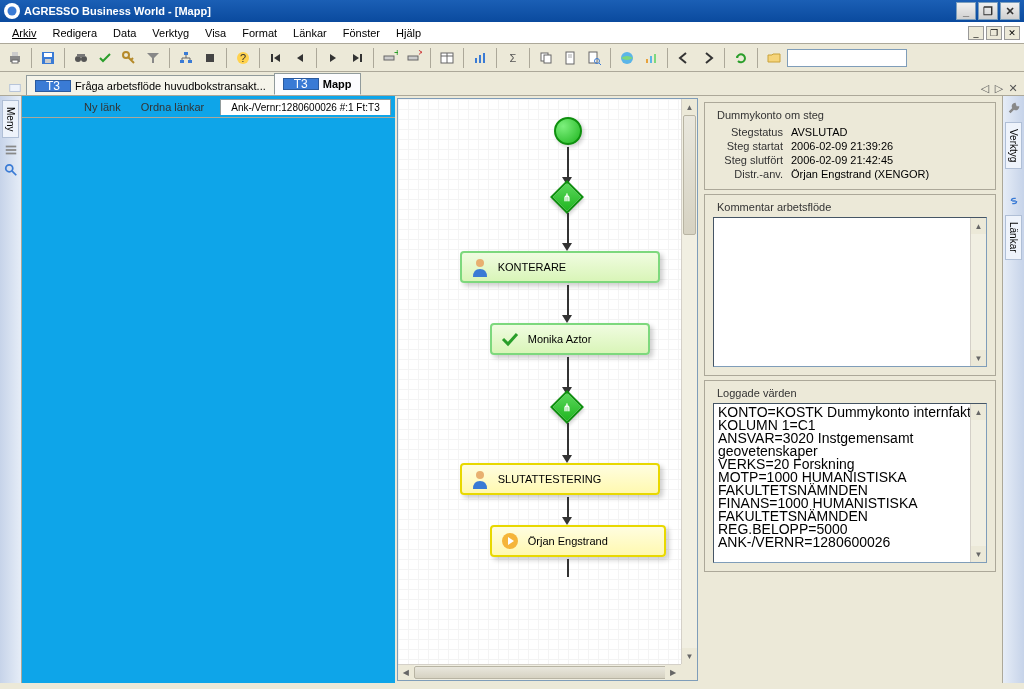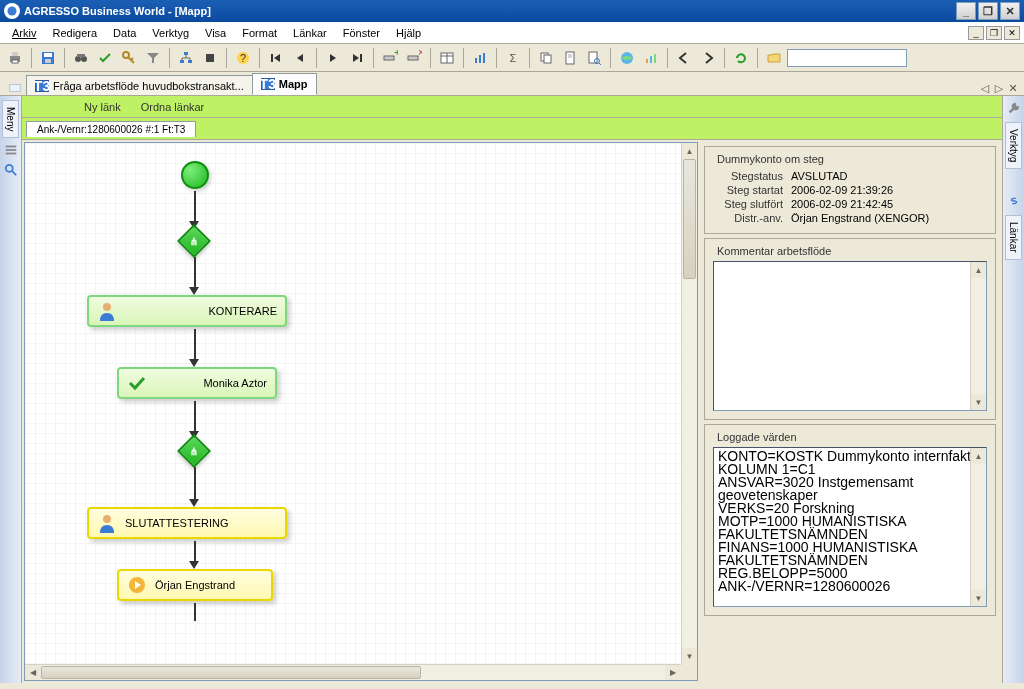--- a/index.html
+++ b/index.html
@@ -19,30 +19,30 @@
 
 .toolbar { background: #ece9d8; height: 28px; display: flex; align-items: center; padding: 0 4px; border-bottom: 1px solid #aca899; gap: 2px; }
 .toolbar .sep { width: 1px; height: 20px; background: #aca899; margin: 0 3px; }
 .tbtn { width: 22px; height: 22px; display:flex;align-items:center;justify-content:center; cursor:pointer; border:1px solid transparent; }
 .tbtn svg { width: 16px; height: 16px; }
 .toolbar-input { width: 120px; height: 18px; border: 1px solid #7f9db9; background:#fff; }
 
 .tabstrip { height: 24px; background: #ece9d8; border-bottom: 1px solid #aca899; display:flex; align-items:flex-end; padding: 0 4px; gap: 0; }
 .tab { height: 20px; border: 1px solid #919b9c; border-bottom: none; background:#f5f4ea; padding: 2px 8px; display:flex;align-items:center; gap:4px; cursor:pointer; margin-right:-1px; }
 .tab.active { background: #fcfcfe; font-weight: bold; height:22px; border-bottom:1px solid #fcfcfe; position:relative; z-index:2; }
-.tab .tabicon { width:14px;height:12px;background:#3a7bd5;border:1px solid #2a5a9e;display:flex;align-items:center;justify-content:center;color:#fff;font-size:14px;font-weight:bold; }
+.tab .tabicon { width:36px;height:12px;background:#3a7bd5;border:1px solid #2a5a9e;display:flex;align-items:center;justify-content:center;color:#fff;font-size:12px;font-weight:normal; }
 .tabstrip .spacer { flex:1; }
 .tabstrip .navbtn { width:14px;height:14px;display:flex;align-items:center;justify-content:center;cursor:pointer;color:#555; }
 
 .main-layout { display: flex; height: 587px; }
 .left-rail { width: 22px; background: linear-gradient(to right,#c6d3e9,#e6edf7); border-right:1px solid #aca899; display:flex;flex-direction:column;align-items:center;padding-top:4px;gap:4px; }
 .left-rail .vtab { writing-mode: vertical-rl; padding:6px 2px; background:#eef3fb;border:1px solid #b0bfd6;cursor:pointer;font-size:10px; }
 .left-rail .railicon { width:16px;height:16px;display:flex;align-items:center;justify-content:center;cursor:pointer; }
 
-.center-area { flex: 1; display:flex;flex-direction:column; background:#bef264; }
+.center-area { flex: 1; display:flex;background:#0ea5e9; }
 .subtoolbar { height: 22px; border-bottom:1px solid #aca899; display:flex;align-items:center;padding:0 8px;gap:12px; }
 .subtoolbar .link { color:#333; cursor:pointer; padding:2px 4px; }
 
 .breadcrumb-row { height: 22px; display:flex;align-items:center;padding:0 4px; border-bottom:1px solid #aca899; }
 .breadcrumb-tab { background:#fff;border:1px solid #919b9c;border-bottom:none;padding:2px 10px;font-size:10px; }
 
 .content-row { flex:1; display:flex; overflow:hidden; background:#ece9d8; padding:2px; gap:2px; }
 .flow-panel { flex:1; position:relative; background:#fff; border:1px solid #7f9db9; overflow:hidden; }
 .grid-bg { position:absolute; inset:0;
   background-image: linear-gradient(#f4f4f4 1px, transparent 1px), linear-gradient(90deg, #f4f4f4 1px, transparent 1px),
@@ -55,21 +55,21 @@
 .flow-scroll-h { position:absolute;left:0;right:16px;bottom:0;height:16px;background:#f1efe2;border-top:1px solid #d4d0c8; }
 .flow-scroll-h .thumb { position:absolute;top:1px;bottom:1px;left:16px;width:380px;background:linear-gradient(#e9e7dd,#d6d2c2);border:1px solid #b8b4a3;border-radius:2px; }
 .flow-scroll-h .arrow { position:absolute;top:0;bottom:0;width:16px;background:#ece9d8;display:flex;align-items:center;justify-content:center;font-size:8px;color:#666;cursor:pointer; }
 .corner { position:absolute;right:0;bottom:0;width:16px;height:16px;background:#ece9d8; }
 
 .flow-canvas { position:absolute; inset:0 16px 16px 0; }
 .node-circle { position:absolute; width:28px;height:28px;border-radius:50%;background:radial-gradient(circle at 30% 30%,#7df07d,#1fb51f);border:2px solid #0e8f0e;box-shadow:2px 2px 4px rgba(0,0,0,.2); }
 .node-diamond { position:absolute;width:24px;height:24px;background:linear-gradient(135deg,#5bd85b,#1fb51f);border:2px solid #0e8f0e;transform:rotate(45deg);box-shadow:2px 2px 4px rgba(0,0,0,.2); }
 .node-diamond .inner { position:absolute;inset:3px;display:flex;align-items:center;justify-content:center;transform:rotate(-45deg);color:#fff;font-size:10px;font-weight:bold; }
 .node-box { position:absolute;width:200px;height:32px;border:2px solid;border-radius:4px;display:flex;align-items:center;padding:0 8px;gap:8px;box-shadow:3px 3px 5px rgba(0,0,0,.2); font-size:11px; }
-.node-box.green { background:linear-gradient(#f0fce0,#d9f5b8);border-color:#7dd87d;justify-content:space-between; }
+.node-box.green { background:linear-gradient(#f0fce0,#d9f5b8);border-color:#7dd87d; }
 .node-box.yellow { background:linear-gradient(#fffde0,#fff9b0);border-color:#e8d800; }
 .node-box .icon { width:20px;height:20px;display:flex;align-items:center;justify-content:center; }
 .arrow-line { position:absolute;width:2px;background:#333;left:50%; }
 .arrow-head { position:absolute;width:0;height:0;border-left:5px solid transparent;border-right:5px solid transparent;border-top:8px solid #333; }
 
 .right-panel { width:300px; display:flex;flex-direction:column;gap:4px;padding:4px; overflow:hidden; }
 .fieldset { border:1px solid #aca899; padding:6px 8px 8px; }
 .fieldset .legend { font-size:11px; color:#333; margin-top:-12px; margin-bottom:4px; background:#ece9d8; display:inline-block; padding:0 4px; }
 .info-row { display:flex; gap:8px; padding:1px 0; font-size:11px;text-align:right; }
 .info-row .lbl { width:70px; color:#333; }
@@ -398,21 +398,21 @@
                 <svg viewBox="0 0 20 20">
                   <circle cx="10" cy="6" r="4" fill="#e8b070"></circle>
                   <path d="M3 20 Q3 12 10 12 Q17 12 17 20" fill="#3a7bd5"></path>
                 </svg>
               </span>
             <span>SLUTATTESTERING</span>
           </div>
           <div class="arrow-line" style="left:169px;top:398px;height:20px;"></div>
           <div class="arrow-head" style="left:164px;top:418px;"></div>
 
-          <div class="node-box yellow" style="left:92px;top:426px;width:156px;">
+          <div class="node-box yellow" style="left:92px;top:426px;width:176px;">
             <span class="icon">
                 <svg viewBox="0 0 20 20">
                   <circle cx="10" cy="10" r="8" fill="#f5b53a"></circle>
                   <path d="M8 6 L14 10 L8 14 Z" fill="#fff"></path>
                 </svg>
               </span>
             <span>Örjan Engstrand</span>
           </div>
           <div class="arrow-line" style="left:169px;top:460px;height:18px;"></div>
         </div>

